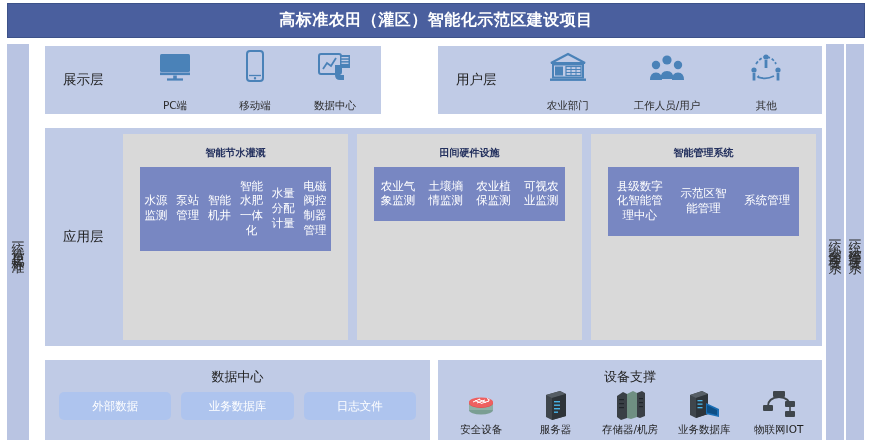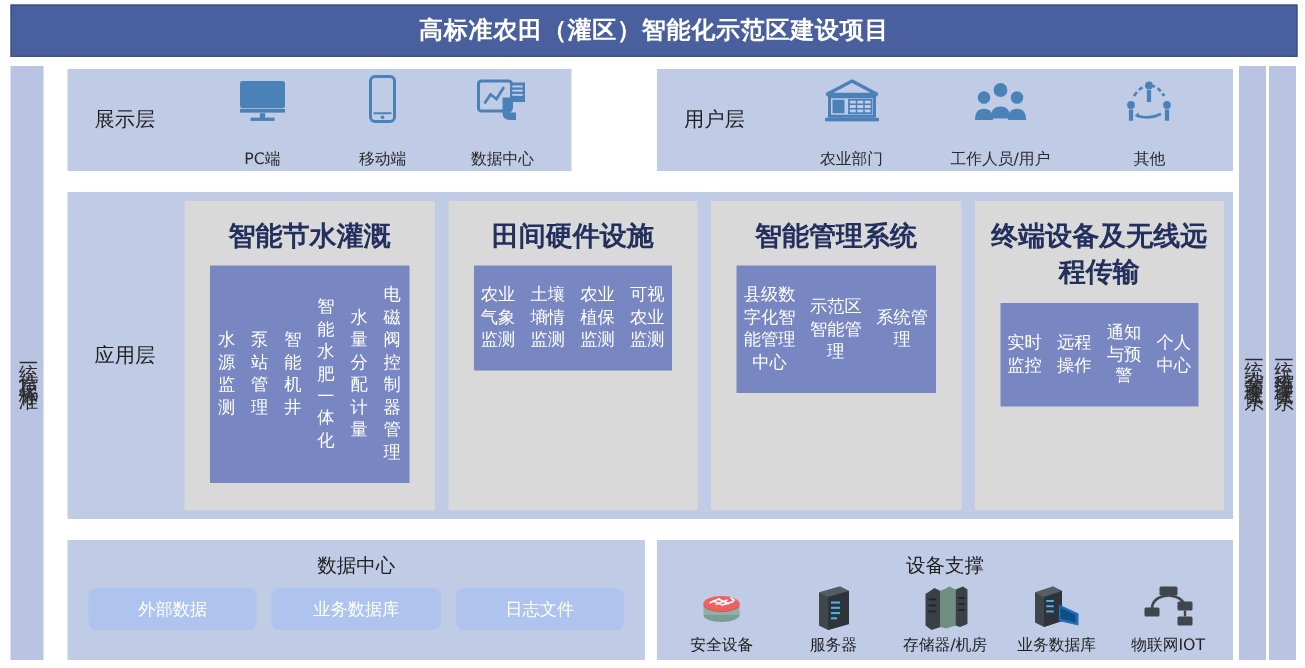--- a/index.html
+++ b/index.html
@@ -60,21 +60,21 @@
   .app-cols{
     position:absolute;left:78px;top:6px;right:6px;bottom:6px;
     display:flex;gap:9px;
   }
   .app-card{
     flex:1;background:#d9d9d9;
     display:flex;flex-direction:column;align-items:center;
     padding-top:12px;
   }
   .app-card-title{
-    font-size:18px;font-weight:bold;color:#23305e;text-align:center;
+    font-size:10px;font-weight:bold;color:#23305e;text-align:center;
     line-height:1.35;padding:0 6px;
   }
   .app-card-body{
     margin-top:7px;background:#7887c2;width:calc(100% - 34px);
     display:flex;flex-direction:row;align-items:center;
     padding:7px 0 8px 0;
   }
   .app-item{
     font-size:11.5px;color:#ffffff;text-align:center;line-height:1.3;
     padding:5px 4px;width:100%;box-sizing:border-box;
@@ -82,21 +82,21 @@
 
   
   #data-band{left:45px;top:360px;width:385px;height:80px;background:#c0cbe6;}
   #device-band{left:438px;top:360px;width:384px;height:80px;background:#c0cbe6;}
   .bottom-title{
     position:absolute;left:0;right:0;top:8px;text-align:center;
     font-size:13px;color:#1f1f1f;
   }
   .chip-row{
     position:absolute;left:14px;right:14px;top:32px;
-    display:flex;justify-content:flex-end;gap:10px;
+    display:flex;justify-content:space-between;gap:10px;
   }
   .chip{
     flex:1;background:#aec4ee;border-radius:5px;height:28px;
     display:flex;align-items:center;justify-content:center;
     font-size:11.5px;color:#ffffff;
   }
   .dev-row{
     position:absolute;left:6px;right:6px;top:26px;
     display:flex;justify-content:space-around;align-items:flex-end;
   }
@@ -253,29 +253,20 @@
 
       <div class="app-card">
         <div class="app-card-title">智能管理系统</div>
         <div class="app-card-body">
           <div class="app-item">县级数字化智能管理中心</div>
           <div class="app-item">示范区智能管理</div>
           <div class="app-item">系统管理</div>
         </div>
       </div>
 
-      <div class="app-card">
-        <div class="app-card-title">终端设备及无线远程传输</div>
-        <div class="app-card-body">
-          <div class="app-item">实时监控</div>
-          <div class="app-item">远程操作</div>
-          <div class="app-item">通知与预警</div>
-          <div class="app-item">个人中心</div>
-        </div>
-      </div>
 
     </div>
   </div>
 
   <div class="band" id="data-band">
     <div class="bottom-title">数据中心</div>
     <div class="chip-row">
       <div class="chip">外部数据</div>
       <div class="chip">业务数据库</div>
       <div class="chip">日志文件</div>

